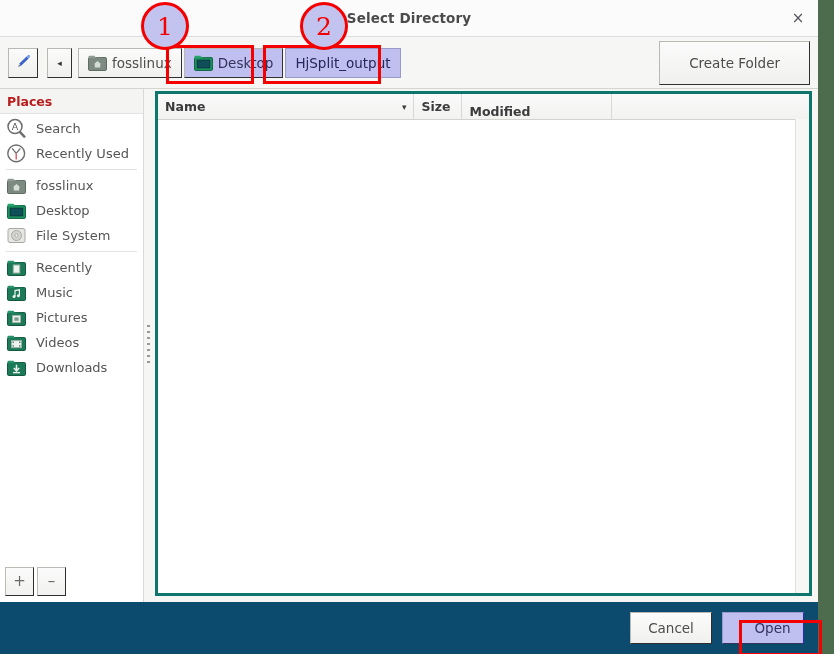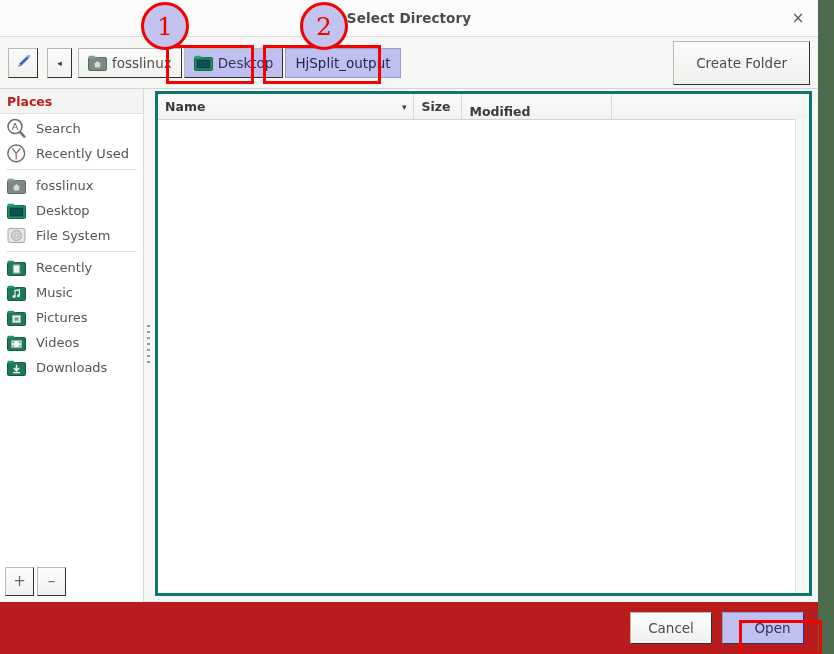--- a/index.html
+++ b/index.html
@@ -92,21 +92,21 @@
   .crumb.current {
     background: #bfbff0;
     color: #26265c;
     font-weight: normal;
     border-color: #9a9ac8;
   }
   .crumb + .crumb { margin-left: 2px; }
 
   .spacer { flex: 1 1 auto; }
   .create-folder {
-    padding: 0 22px;
+    padding: 0 29px;
     height: 44px;
     font-size: 13.5px;
   }
 
   
   .body {
     flex: 1 1 auto;
     display: flex;
     min-height: 0;
     background: #f6f6f5;
@@ -216,21 +216,21 @@
     position: absolute;
     right: 0; top: 25px; bottom: 0;
     width: 13px;
     background: #f7f7f6;
     border-left: 1px solid #e2e2e0;
   }
 
   
   .actionbar {
     height: 52px; min-height: 52px;
-    background: #b91c1c;
+    background: #0c4a6e;
     display: flex; align-items: center; justify-content: flex-end;
     padding-right: 14px; gap: 10px;
     box-sizing: border-box;
   }
   .act-btn {
     min-width: 82px;
     height: 32px;
     background: linear-gradient(#fcfcfc,#f0f0ee);
     border: 1px solid #b9b9b4;
     border-bottom-color: #2e2e2e;

